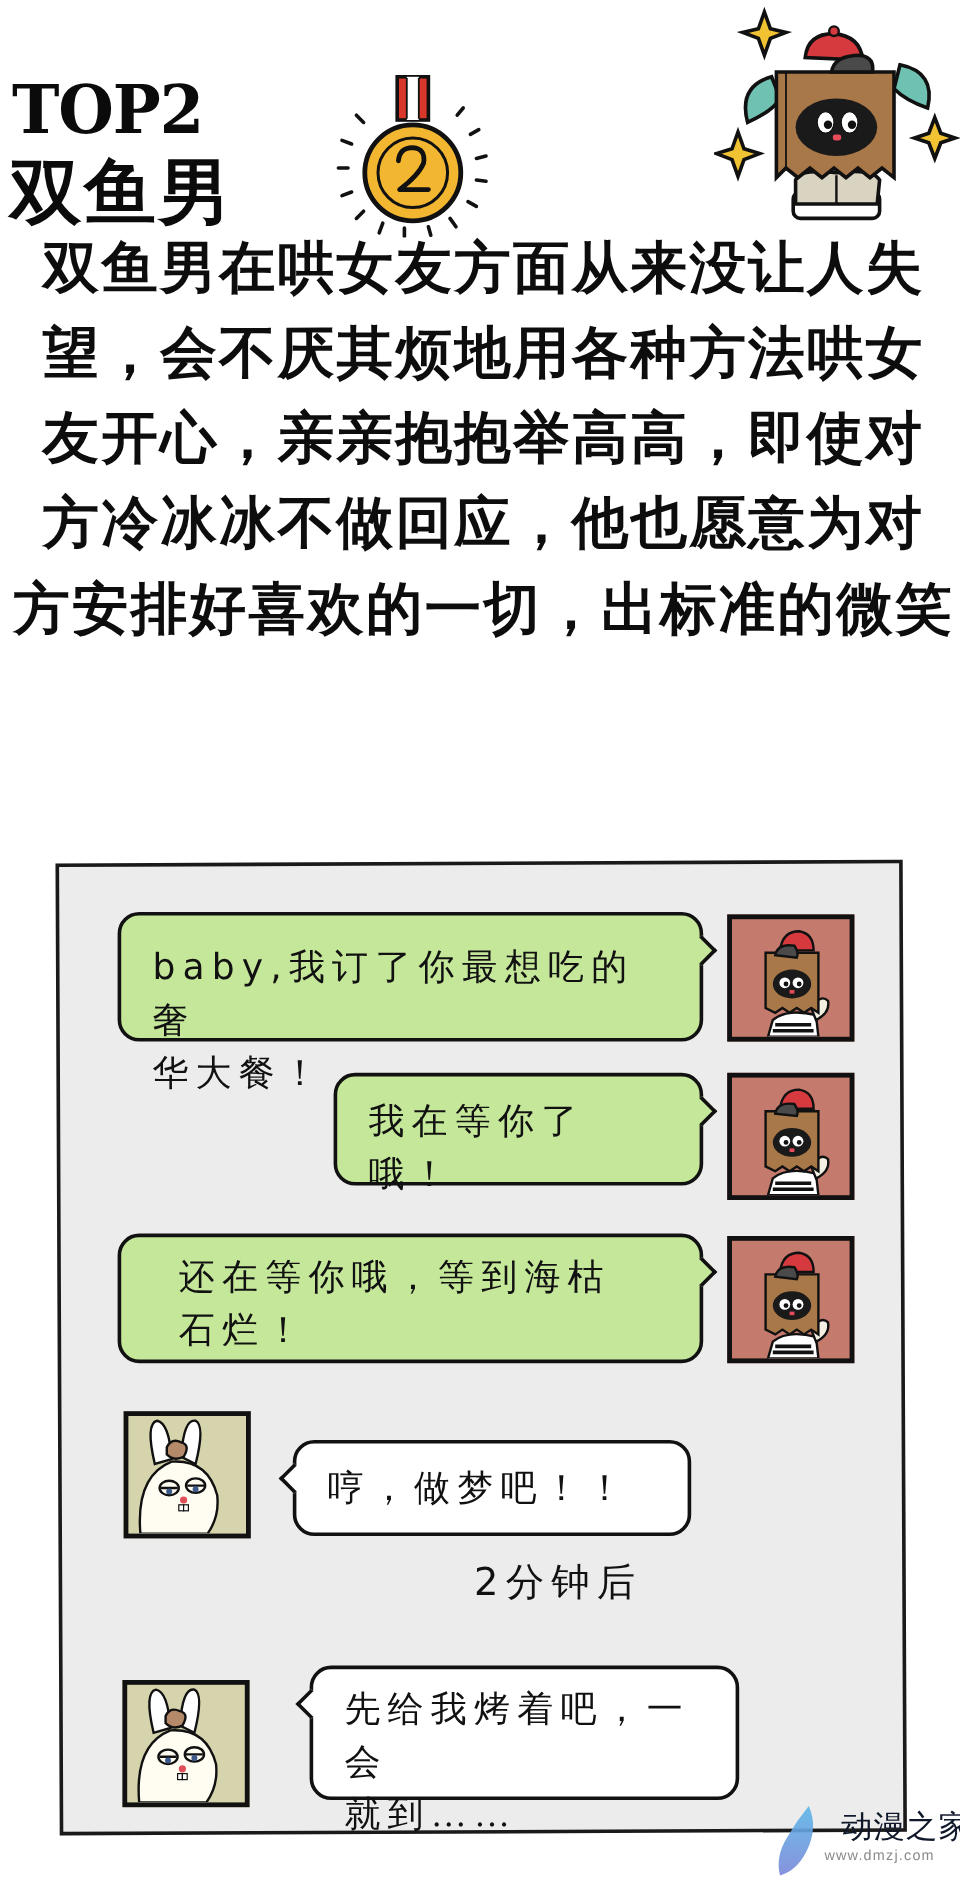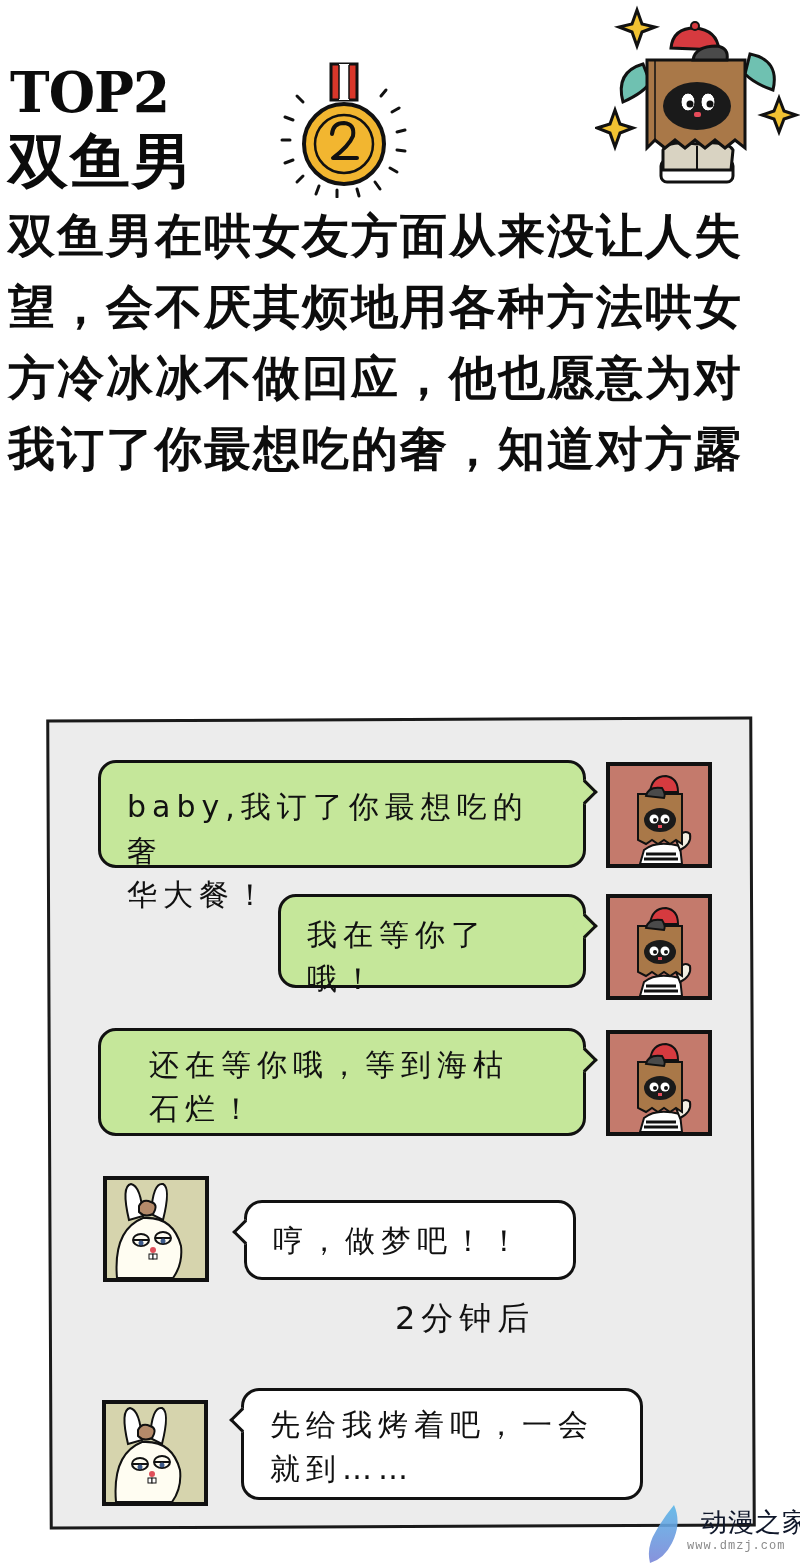--- a/index.html
+++ b/index.html
@@ -15,23 +15,23 @@
     .title-cn {
       position: absolute; left: 8px; top: 128px;
       font-family: "DejaVu Sans", sans-serif; font-weight: bold;
       font-size: 60px; line-height: 66px; letter-spacing: 2px; color: #0b0b0b;
     }
 
     .medal { position: absolute; left: 275px; top: 62px; width: 140px; height: 136px; }
     .mascot { position: absolute; left: 595px; top: 2px; width: 205px; height: 196px; }
 
     .intro {
-      position: absolute; left: 8px; top: 200px; width: 790px;
+      position: absolute; left: 8px; top: 188px; width: 790px;
       font-family: "DejaVu Sans", sans-serif; font-weight: bold;
-      font-size: 47px; line-height: 71px; letter-spacing: 2px; color: #0d0d0d;
+      font-size: 47px; line-height: 71px; letter-spacing: 2px; color: #0d0d0d; text-align: center;
     }
     .intro span { display: block; white-space: nowrap; }
 
     .panel {
       position: absolute; left: 48px; top: 718px; width: 706px; height: 810px;
       background: #ececec; border: 3px solid #1a1a1a;
       transform: rotate(-0.25deg);
     }
 
     .bubble {
@@ -59,21 +59,21 @@
       position: absolute; left: 395px; top: 1297px;
       font-size: 32px; letter-spacing: 6px; color: #111;
     }
 
     .watermark { position: absolute; left: 640px; top: 1503px; width: 160px; height: 64px; }
     .wm-text {
       position: absolute; left: 61px; top: 2px; font-size: 26px; color: #0f172a;
       letter-spacing: 1px; white-space: nowrap;
     }
     .wm-url {
-      position: absolute; left: 47px; top: 36px; font-family: Liberation Mono, monospace;
+      position: absolute; left: 47px; top: 36px; font-family: Liberation Sans, sans-serif;
       font-size: 12px; color: #8a8a8a; letter-spacing: 1px; white-space: nowrap;
     }
   </style>
 </head>
 <body>
 
 <div class="title-en">TOP2</div>
 <div class="title-cn">双鱼男</div>
 
 <svg class="medal" viewBox="0 0 140 136">
@@ -120,22 +120,23 @@
     <circle cx="115" cy="102" r="3.5" fill="#111"></circle>
   <rect x="99" y="110" width="7" height="5" rx="2" fill="#e64b5a"></rect>
   <path d="M76 46 Q78 26 100 26 Q122 28 124 48 Z" fill="#d63a3f" stroke="#111" stroke-width="3"></path>
   <path d="M98 58 Q100 44 122 44 Q134 46 132 58 Z" fill="#4a4a4a" stroke="#111" stroke-width="3"></path>
   <circle cx="100" cy="24" r="4" fill="#d63a3f" stroke="#111" stroke-width="2"></circle>
 </svg>
 
 <div class="intro">
   <span>双鱼男在哄女友方面从来没让人失</span>
   <span>望，会不厌其烦地用各种方法哄女</span>
+  <span>友开心，亲亲抱抱举高高，即使对</span>
   <span>方冷冰冰不做回应，他也愿意为对</span>
-  <span>我订了你最想吃的奢，知道对方露</span>
+  <span>方安排好喜欢的一切，出标准的微笑</span>
 </div>
 
 <div class="panel"></div>
 
 <div class="bubble green" style="left:98px; top:760px; width:488px; height:108px; padding-top:22px;">
   <div>baby,我订了你最想吃的奢</div>
   <div>华大餐！</div>
   <span class="tail-r"></span>
 </div>
 <div class="avatar boy" style="left:606px; top:762px;">
@@ -232,21 +233,21 @@
     <ellipse cx="56" cy="58" rx="8" ry="6" fill="#fffdf2" stroke="#111" stroke-width="2"></ellipse>
     <path d="M27 60 L41 60" stroke="#111" stroke-width="2"></path>
       <path d="M49 58 L63 58" stroke="#111" stroke-width="2"></path>
     <circle cx="34" cy="63" r="2.5" fill="#3d5a8a"></circle>
       <circle cx="56" cy="61" r="2.5" fill="#3d5a8a"></circle>
     <circle cx="46" cy="70" r="3" fill="#e0505a"></circle>
     <rect x="42" y="74" width="4" height="5" fill="#fff" stroke="#111" stroke-width="1"></rect>
     <rect x="46" y="74" width="4" height="5" fill="#fff" stroke="#111" stroke-width="1"></rect>
   </svg>
 </div>
-<div class="bubble white" style="left:241px; top:1388px; width:402px; height:112px; padding-top:12px;">
+<div class="bubble white" style="left:258px; top:1388px; width:358px; height:112px; padding-top:12px;font-family:Liberation Serif, serif;">
   <div>先给我烤着吧，一会</div>
   <div>就到……</div>
   <span class="tail-l"></span>
 </div>
 
 <div class="watermark">
   <svg style="position:absolute;left:4px;top:0;" width="40" height="62" viewBox="0 0 40 62">
     <defs>
       <linearGradient id="fg" x1="0" y1="0" x2="0" y2="1">
         <stop offset="0" stop-color="#5bb7e8"></stop>

